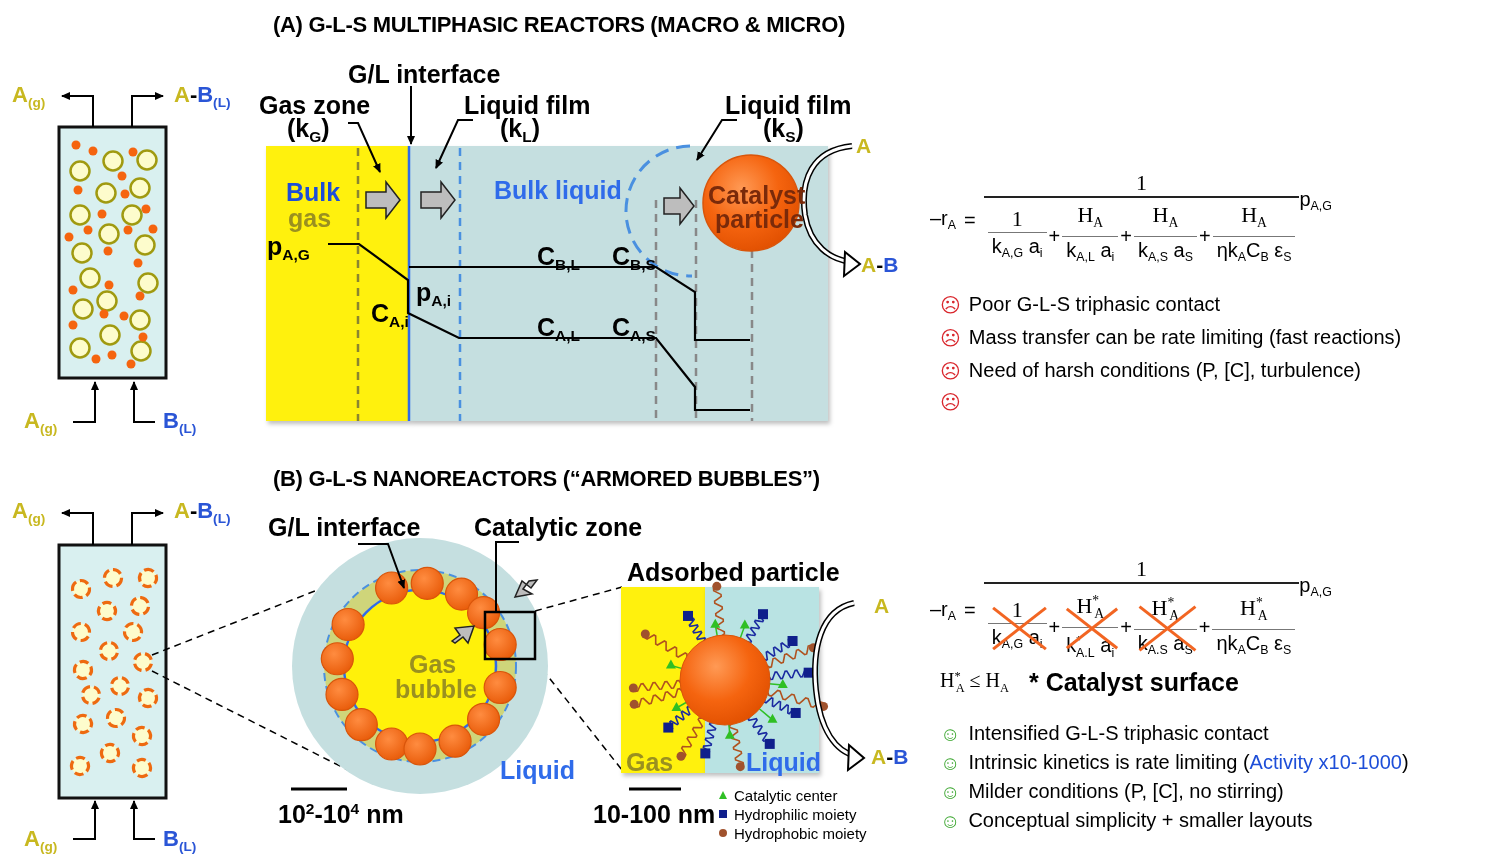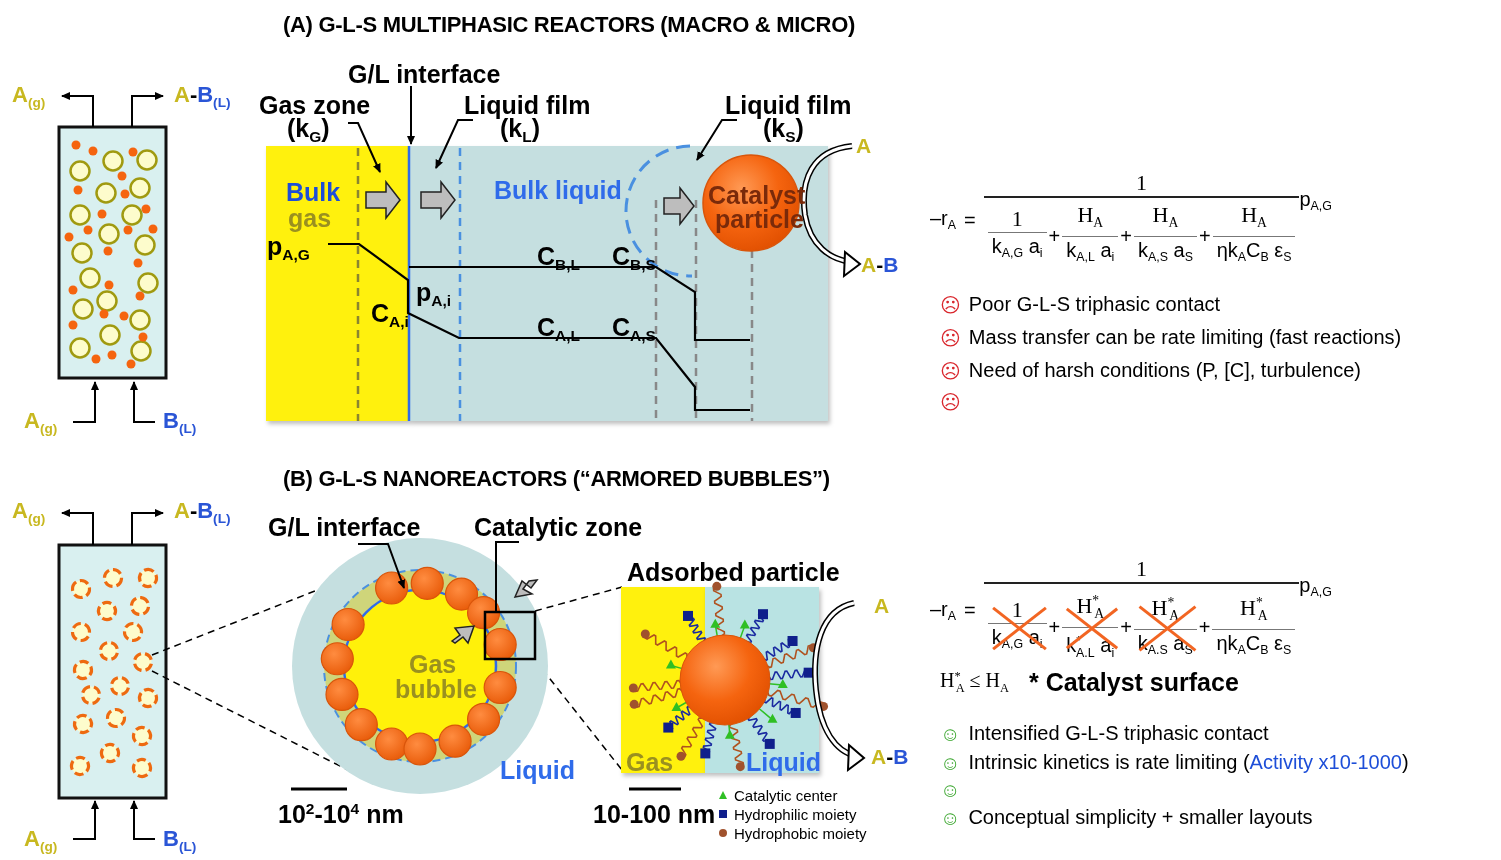--- a/index.html
+++ b/index.html
@@ -1,19 +1,19 @@
 <!DOCTYPE html>
 <html><head>
 <meta charset="utf-8">
 <style>
   html, body { margin:0; padding:0; background:#ffffff; }
   body { width:1501px; height:860px; position:relative; overflow:hidden; font-family:"Liberation Sans", sans-serif; color:#000; }
   #canvas { position:absolute; left:0; top:0; }
   .abs { position:absolute; white-space:nowrap; }
-  .title { font-family:"Liberation Sans", sans-serif; font-weight:bold; font-size:22px; letter-spacing:-0.3px;margin-left:10px; }
+  .title { font-family:"Liberation Sans", sans-serif; font-weight:bold; font-size:22px; letter-spacing:-0.3px; }
   .lbl { font-weight:bold; font-size:25px; }
   .eq { font-family:"Liberation Sans", sans-serif; font-size:20px; }
   .bullet { font-size:20px; display:flex; align-items:center; gap:8px; }
   .face { font-size:20px; line-height:20px; }
   .sad { color:#d9262c; }
   .happy { color:#3aa62e; }
   .orange-txt { color:#1d4ed8; }
   .legend-item { font-size:15px; display:flex; align-items:center; gap:6px; height:18px; }
   sub { font-size:62%; vertical-align:-0.35em; }
   sup { font-size:62%; vertical-align:0.6em; }
@@ -433,18 +433,19 @@
   <div class="bullet">
       <span class="face happy">☺</span>
       <span>Intensified G-L-S triphasic contact</span>
     </div>
   <div class="bullet">
       <span class="face happy">☺</span>
       <span><span>Intrinsic kinetics is rate limiting (</span><span class="orange-txt">Activity x10-1000</span><span>)</span></span>
     </div>
   <div class="bullet">
       <span class="face happy">☺</span>
+      <span>Milder conditions (P, [C], no stirring)</span>
     </div>
   <div class="bullet">
       <span class="face happy">☺</span>
       <span>Conceptual simplicity + smaller layouts</span>
     </div>
 </div>
 
 </body></html>

